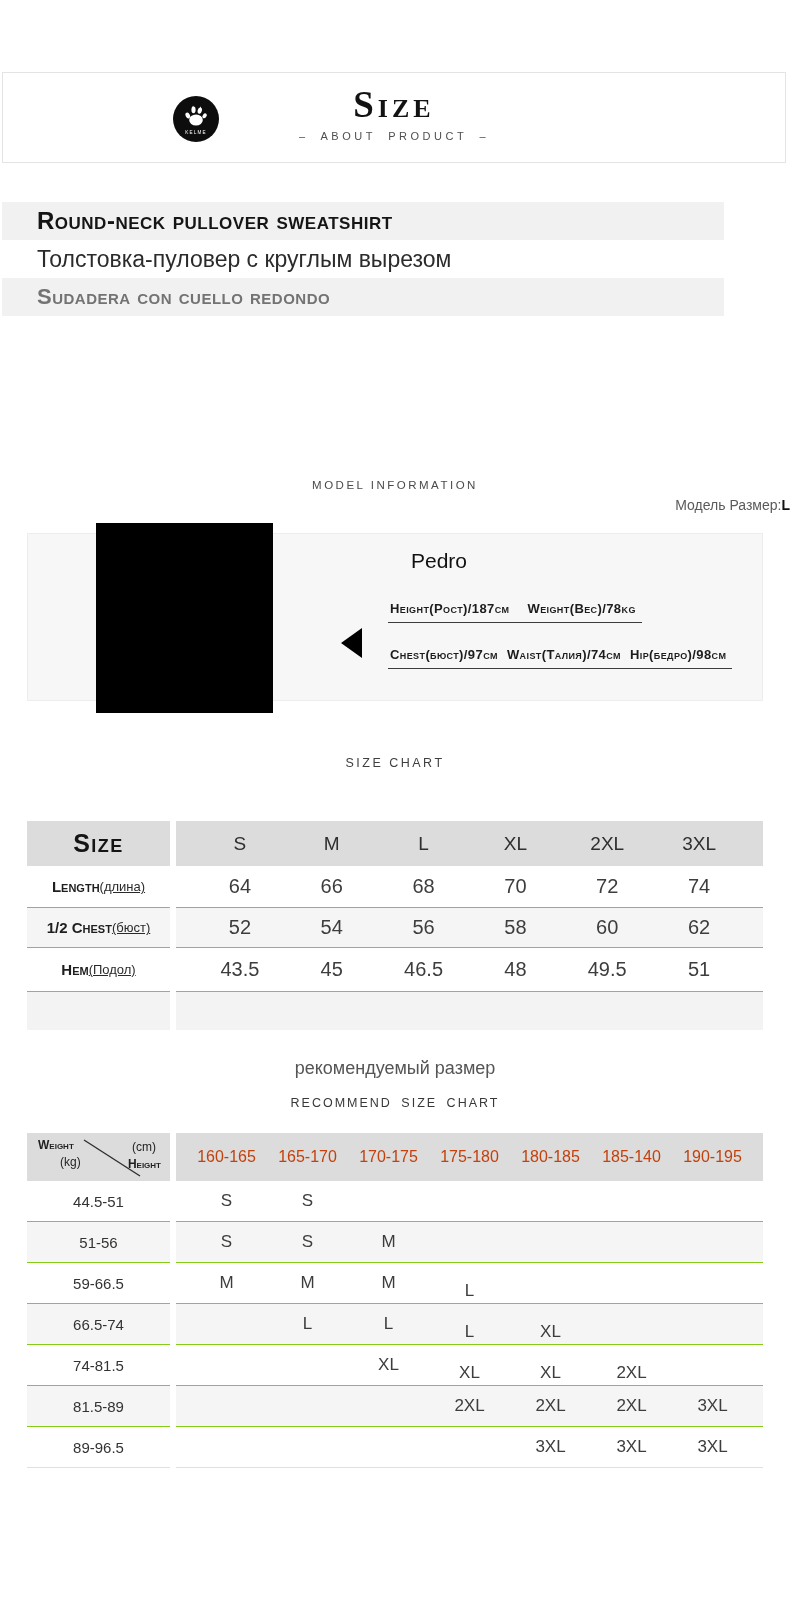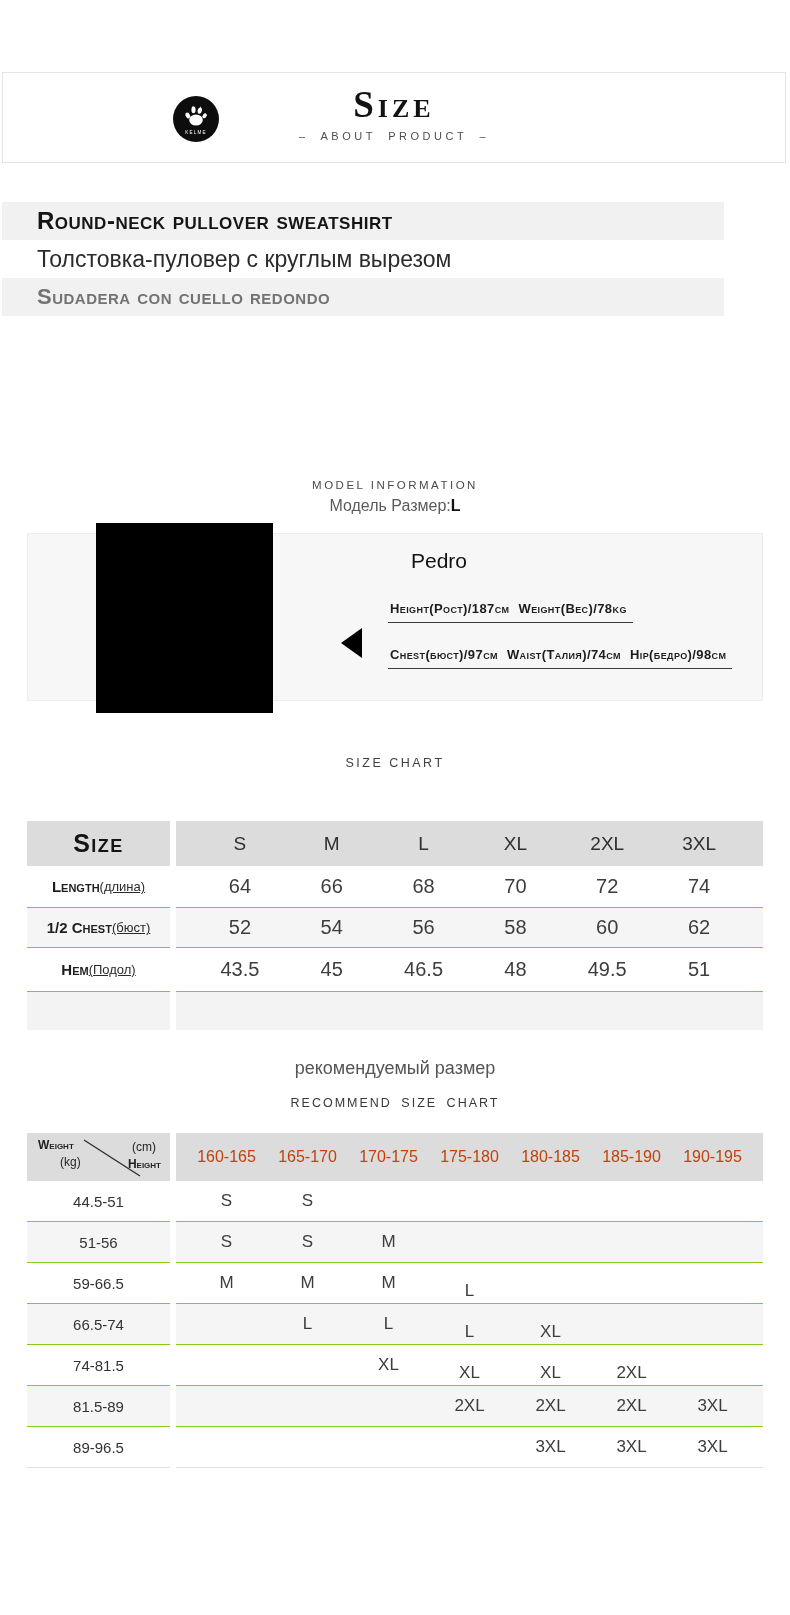--- a/index.html
+++ b/index.html
@@ -27,31 +27,31 @@
   }
 
   
   .ptitle { position:absolute; left:2px; width:722px; height:38px; display:flex; align-items:center; padding-left:35px; }
   .ptitle-en { top:202px; background:#f1f1f1; font-variant:small-caps; font-weight:700; font-size:24px; letter-spacing:0.5px; color:#151515; }
   .ptitle-ru { top:240px; background:#ffffff; font-size:23px; color:#2b2b2b; }
   .ptitle-es { top:278px; background:#f1f1f1; font-variant:small-caps; font-weight:700; font-size:22px; letter-spacing:0.5px; color:#737373; }
 
   
   .model-label { position:absolute; left:0; right:0; top:479px; text-align:center; font-size:11.5px; letter-spacing:2.5px; color:#4a4a4a; }
-  .model-size  { position:absolute; left:0; right:0; top:497px; text-align:center; font-size:16px; color:#5a5a5a; }
+  .model-size  { position:absolute; left:0; right:0; top:497px; text-align:right; font-size:14px; color:#5a5a5a; }
   .model-size b { color:#111; font-weight:700; }
   .model-box   { position:absolute; left:27px; top:533px; width:736px; height:168px; background:#f7f7f7; border:1px solid #ededed; }
   .model-photo { position:absolute; left:96px; top:523px; width:177px; height:190px; background:#000; z-index:2; }
   .model-name  { position:absolute; left:411px; top:549px; font-size:21px; color:#111; z-index:3; }
   .meas { position:absolute; left:388px; z-index:3; white-space:nowrap;
           font-variant:small-caps; font-weight:700; font-size:13px; letter-spacing:0.4px; color:#1c1c1c;
           border-bottom:1px solid #3c3c3c; padding:0 6px 6px 2px; }
   .meas-1 { top:601px; }
   .meas-2 { top:635px;margin-top:12px; }
-  .meas-1 .m-part { margin-right:9px; } .meas-1 .m-part:last-child { margin-right:0; }
+  .meas-1 .m-part { margin-right:18px; } .meas-1 .m-part:last-child { margin-right:0; }
   .meas-2 .m-part { margin-right:9px; }  .meas-2 .m-part:last-child { margin-right:0; }
   .arrow-left { position:absolute; left:341px; top:628px; width:0; height:0; z-index:3;
     border-top:15px solid transparent; border-bottom:15px solid transparent; border-right:21px solid #000; }
 
   
   .chart-heading { position:absolute; left:0; right:0; top:756px; text-align:center; font-size:12.5px; letter-spacing:2.5px; color:#3f3f3f; }
   .rec-ru { position:absolute; left:0; right:0; top:1058px; text-align:center; font-size:18px; color:#555; }
   .rec-en { position:absolute; left:0; right:0; top:1096px; text-align:center; font-size:12.5px; letter-spacing:2px; word-spacing:4px; color:#383838; }
 
   
@@ -218,21 +218,21 @@
           <line x1="57" y1="7" x2="113" y2="43" stroke="#2f2f2f" stroke-width="1.4"></line>
         </svg>
     </div>
     <div class="tgap"></div>
     <div class="tdata">
       <div class="tcell th">160-165</div>
       <div class="tcell th">165-170</div>
       <div class="tcell th">170-175</div>
       <div class="tcell th">175-180</div>
       <div class="tcell th">180-185</div>
-      <div class="tcell th">185-190</div>
+      <div class="tcell th">185-140</div>
       <div class="tcell th">190-195</div>
     </div>
   </div>
   <div class="tbody">
       <div class="trow">
         <div class="tlabel">
           <span class="rl2">44.5-51</span>
         </div>
         <div class="tgap"></div>
         <div class="tdata">

